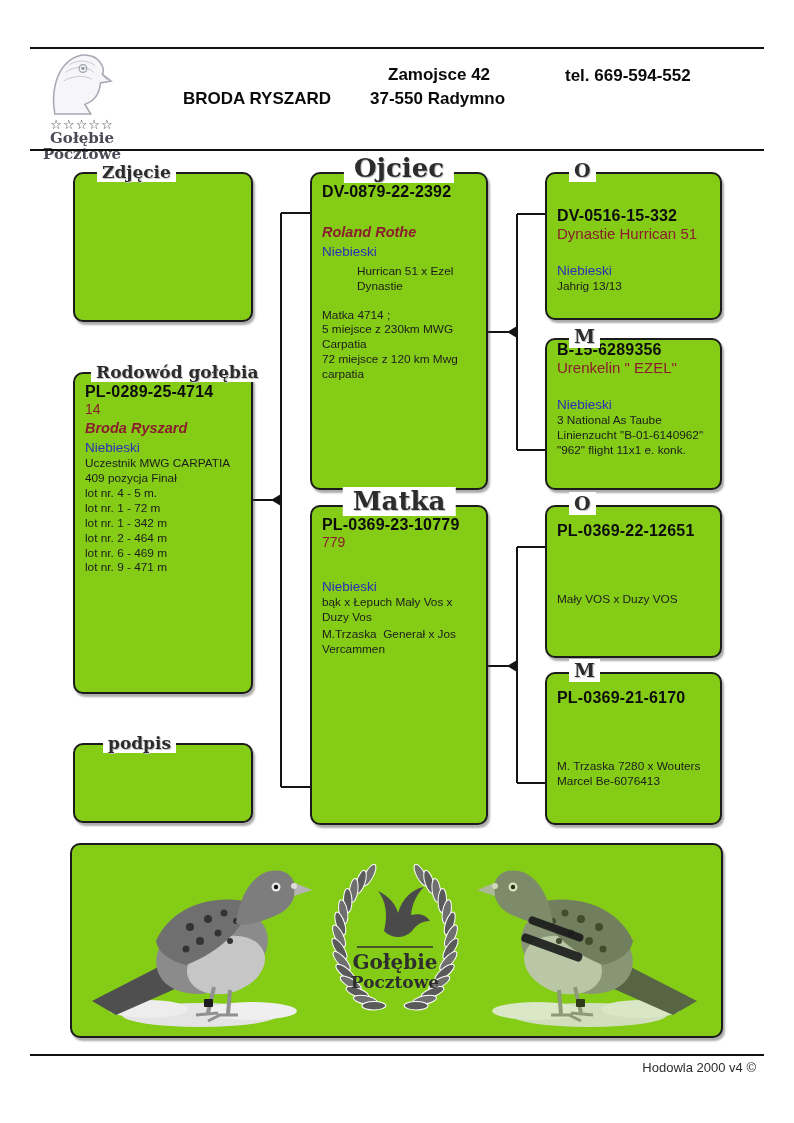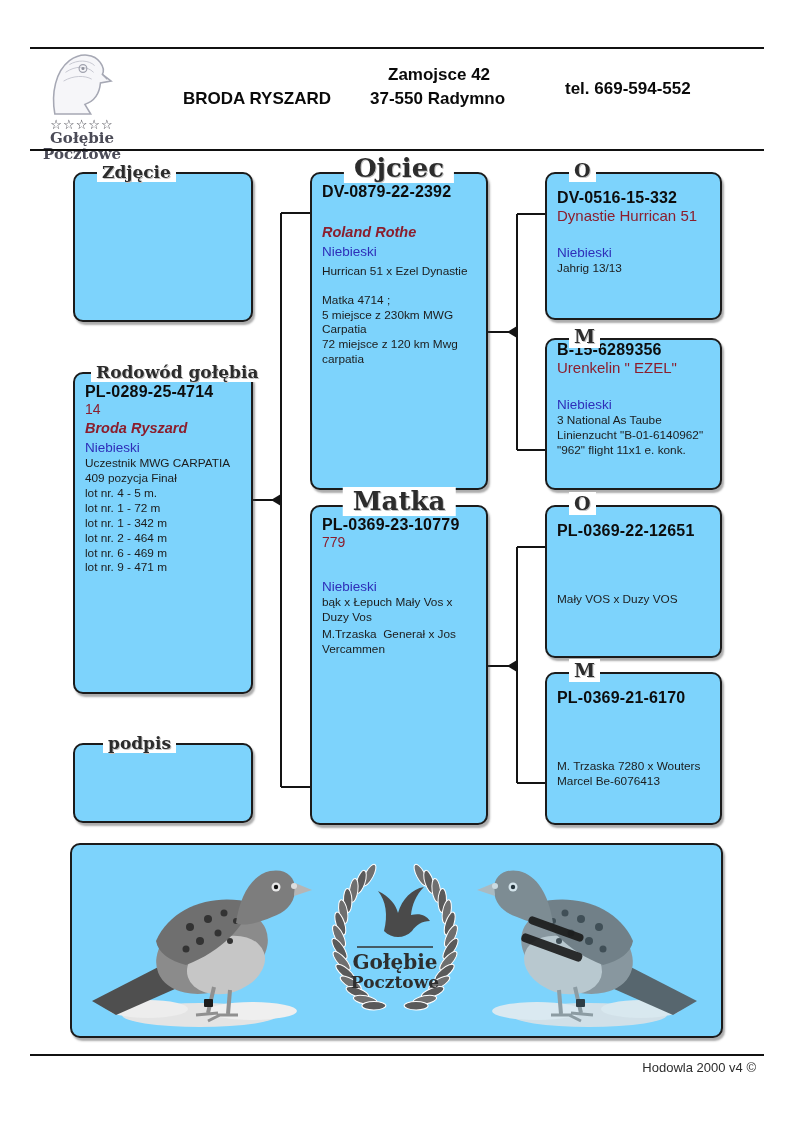--- a/index.html
+++ b/index.html
@@ -5,21 +5,21 @@
   html,body{margin:0;padding:0;background:#fff;}
   .page{position:relative;width:794px;height:1123px;background:#fff;
         font-family:"Liberation Sans",sans-serif;overflow:hidden;color:#1c1c1c;}
   .hline{position:absolute;background:#111;height:2px;}
   
   .hdr-text{position:absolute;font-weight:bold;font-size:17px;color:#0a0a0a;white-space:nowrap;}
   .logo{position:absolute;left:40px;top:52px;width:84px;text-align:center;}
   .logo-stars{font-size:13px;letter-spacing:1px;color:#3d3d46;line-height:1;margin-top:-2px;}
   .logo-text{font-family:"DejaVu Serif",serif;font-weight:bold;font-size:15px;color:#4b4b57;line-height:1.05;}
   
-  .pbox{position:absolute;border:2px solid #1b1b1b;border-radius:10px;background:#7dd3fc;
+  .pbox{position:absolute;border:2px solid #1b1b1b;border-radius:10px;background:#84cc16;
         box-shadow:2px 3px 2px rgba(70,70,70,.45);}
   .legend{position:absolute;top:-12px;left:22px;background:#fff;padding:0 5px;
           font-family:"DejaVu Serif",serif;font-weight:bold;font-size:17px;color:#2c2c2c;
           text-shadow:1px 1px 0 #c2c2c2;white-space:nowrap;line-height:1.2;}
   .legend.big{font-size:26px;top:-20px;left:50%;transform:translateX(-50%);padding:0 10px;line-height:1.1;}
   .legend.tag{font-size:19px;top:-15px;left:22px;}
   .pc{padding:8px 10px 6px 10px;}
   .ring{font-size:16px;font-weight:bold;color:#0d0d0d;letter-spacing:.2px;line-height:1.2;}
   .redline{font-size:14px;color:#8B1E2D;line-height:1.25;}
   .owner{font-size:14.5px;font-weight:bold;font-style:italic;color:#8B1E2D;line-height:1.25;}
@@ -45,21 +45,21 @@
       <path d="M56,23 L61,28" stroke="#a6a8b4" stroke-width="1.4"></path>
     </svg>
     <div class="logo-stars">☆☆☆☆☆</div>
     <div class="logo-text">Gołębie</div>
     <div class="logo-text">Pocztowe</div>
   </div>
 
   <div class="hdr-text" style="left:183px;top:89px;">BRODA RYSZARD</div>
   <div class="hdr-text" style="left:388px;top:65px;">Zamojsce 42</div>
   <div class="hdr-text" style="left:370px;top:89px;">37-550 Radymno</div>
-  <div class="hdr-text" style="left:565px;top:79px;">tel. 669-594-552</div>
+  <div class="hdr-text" style="left:565px;top:66px;">tel. 669-594-552</div>
 
   <div class="hline" style="left:30px;top:149px;width:734px;"></div>
 
   <svg class="conn" width="794" height="1123">
     <g stroke="#141414" stroke-width="2" fill="none">
       <path d="M253,500 H281 M281,213 V787 M281,213 H310 M281,787 H310"></path>
       <path d="M488,332 H517 M517,214 V450 M517,214 H545 M517,450 H545"></path>
       <path d="M488,666 H517 M517,547 V783 M517,547 H545 M517,783 H545"></path>
     </g>
     <g fill="#141414">
@@ -95,21 +95,21 @@
     <div class="legend" style="left:28px;">podpis</div>
   </div>
 
   <div class="pbox" style="left:310px;top:172px;width:174px;height:314px;">
     <div class="legend big">Ojciec</div>
     <div class="pc">
       <div class="ring">DV-0879-22-2392</div>
       <div class="sp22"></div>
       <div class="owner">Roland Rothe</div>
       <div class="colorline">Niebieski</div>
-      <div class="detail" style="margin-top:3px;">Hurrican 51 x Ezel Dynastie</div>
+      <div class="detail" style="margin-top:3px;margin-left:35px;">Hurrican 51 x Ezel Dynastie</div>
       <div class="sp14"></div>
       <div class="detail">Matka 4714 ;</div>
       <div class="detail">5 miejsce z 230km MWG Carpatia</div>
       <div class="detail">72 miejsce z 120 km Mwg carpatia</div>
     </div>
   </div>
 
   <div class="pbox" style="left:310px;top:505px;width:174px;height:316px;">
     <div class="legend big">Matka</div>
     <div class="pc">
@@ -117,21 +117,21 @@
       <div class="redline">779</div>
       <div class="sp24"></div>
       <div class="colorline">Niebieski</div>
       <div class="detail">bąk x Łepuch Mały Vos x Duzy Vos</div>
       <div class="detail" style="margin-top:2px;">M.Trzaska  Generał x Jos Vercammen</div>
     </div>
   </div>
 
   <div class="pbox" style="left:545px;top:172px;width:173px;height:144px;">
     <div class="legend tag">O</div>
-    <div class="pc" style="padding-top:14px;">
+    <div class="pc" style="padding-top:32px;">
       <div class="ring">DV-0516-15-332</div>
       <div class="redline" style="font-size:15px;">Dynastie Hurrican 51</div>
       <div class="sp16"></div>
       <div class="colorline">Niebieski</div>
       <div class="detail">Jahrig 13/13</div>
     </div>
   </div>
 
   <div class="pbox" style="left:545px;top:338px;width:173px;height:148px;">
     <div class="legend tag">M</div>

